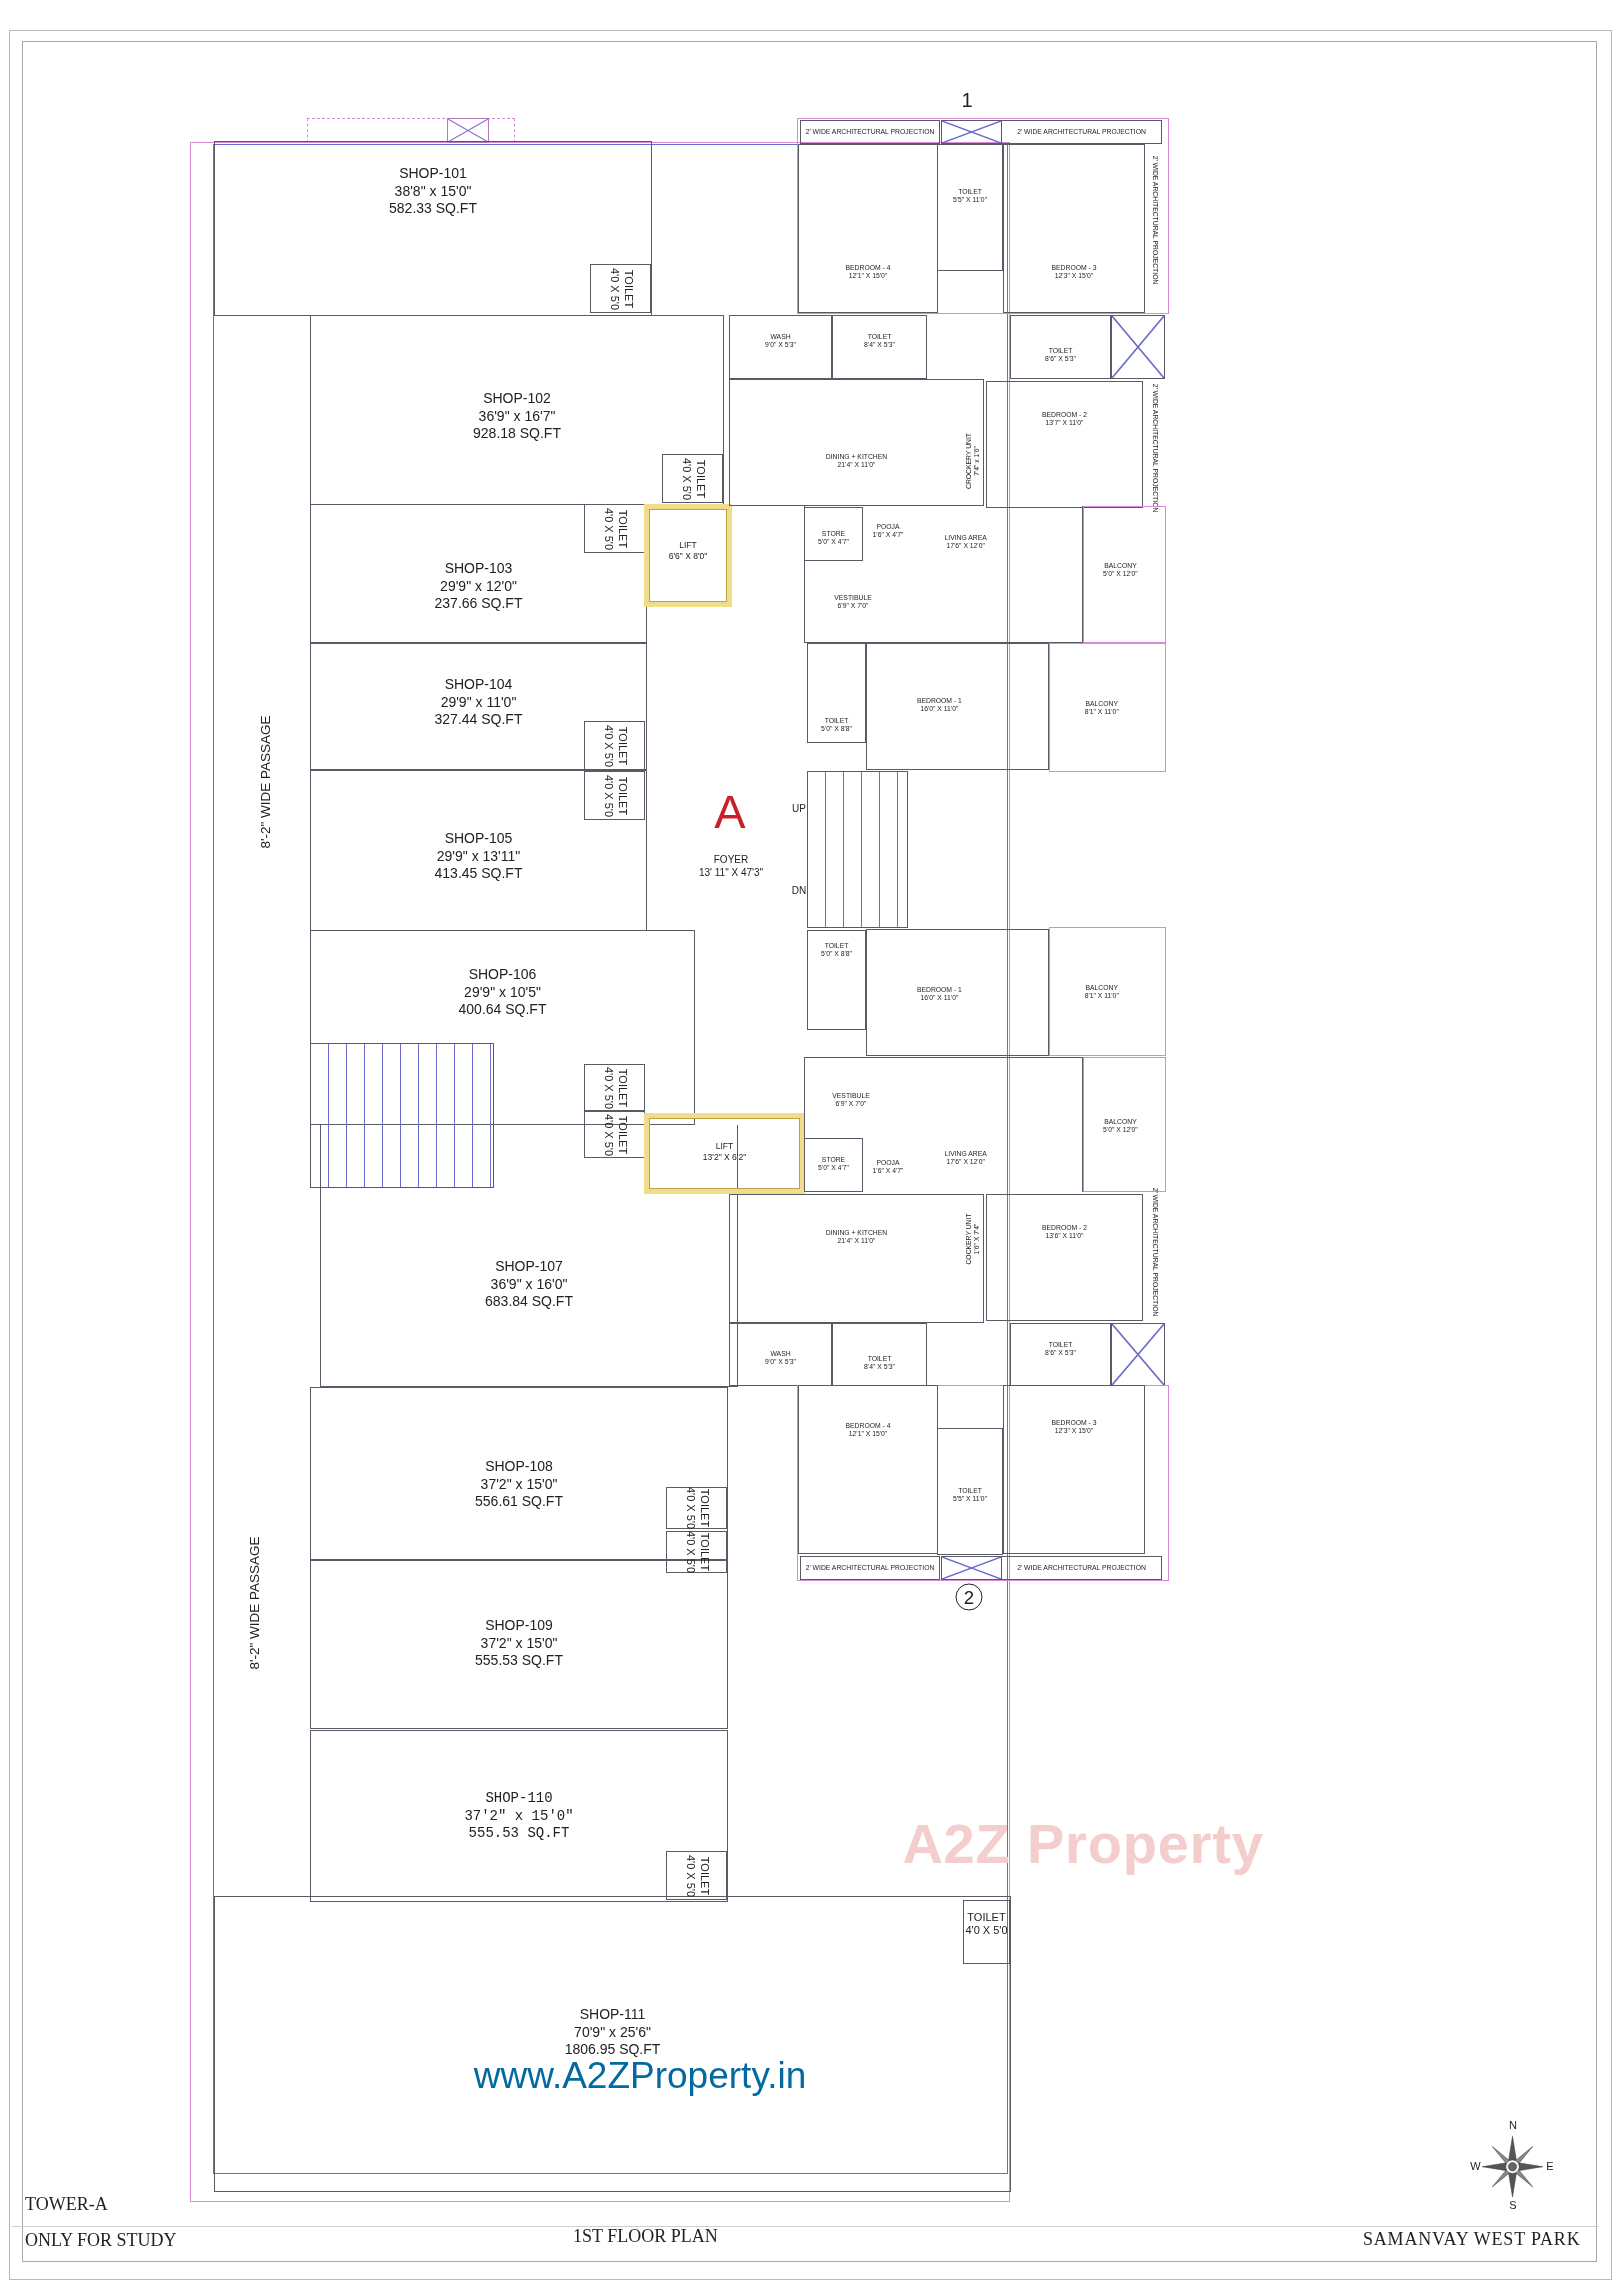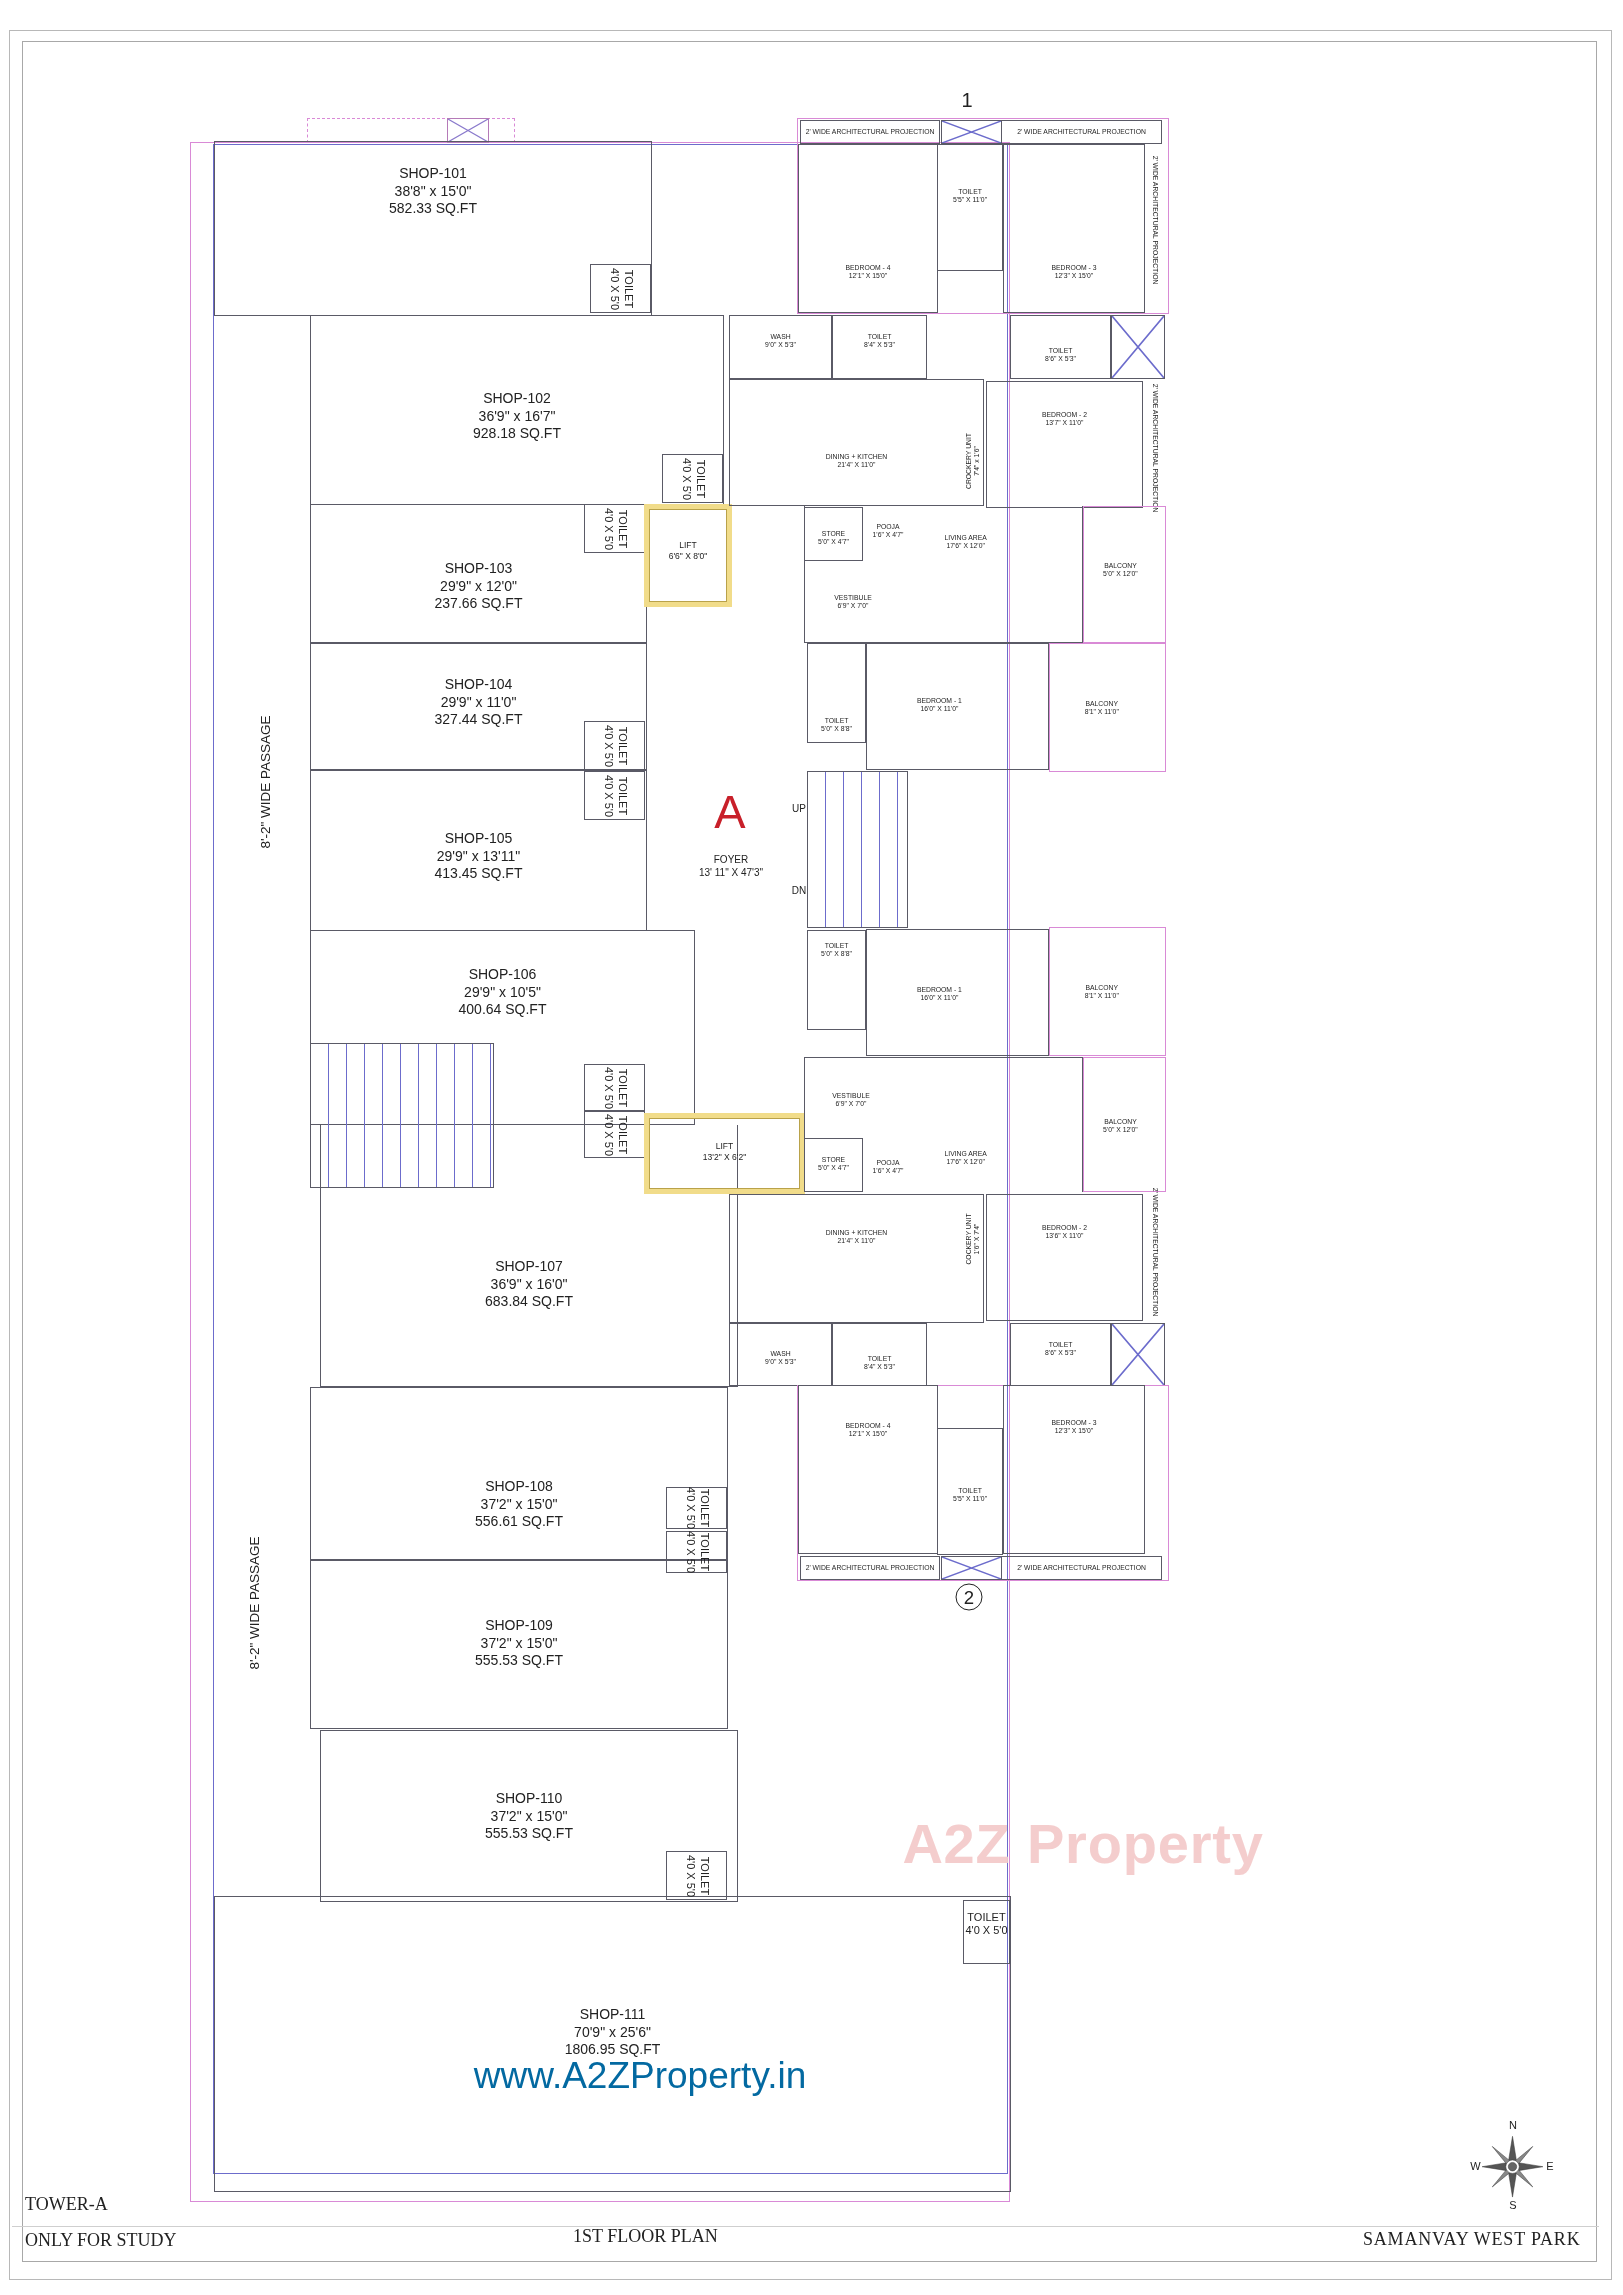--- a/index.html
+++ b/index.html
@@ -86,34 +86,34 @@
 </div>
 <div class="stairs" style="left:310px;top:1043px;width:184px;height:145px;"></div>
 <div class="box" style="left:320px;top:1125px;width:418px;height:262px;border-top:none;">
   <div class="lbl shop" style="left:50%;top:159px;">
       <div class="t">SHOP-107</div>
       <div class="t">36'9" x 16'0"</div>
       <div class="t">683.84 SQ.FT</div>
     </div>
 </div>
 <div class="box" style="left:310px;top:1387px;width:418px;height:173px;">
-  <div class="lbl shop" style="left:50%;top:96px;margin-top:20px;">
+  <div class="lbl shop" style="left:50%;top:96px;">
       <div class="t">SHOP-108</div>
       <div class="t">37'2" x 15'0"</div>
       <div class="t">556.61 SQ.FT</div>
     </div>
 </div>
 <div class="box" style="left:310px;top:1560px;width:418px;height:169px;">
   <div class="lbl shop" style="left:50%;top:82px;">
       <div class="t">SHOP-109</div>
       <div class="t">37'2" x 15'0"</div>
       <div class="t">555.53 SQ.FT</div>
     </div>
 </div>
-<div class="box" style="left:320px;top:1730px;width:418px;height:172px;">
+<div class="box" style="left:310px;top:1730px;width:418px;height:172px;font-family:Liberation Mono, monospace;">
   <div class="lbl shop" style="left:50%;top:85px;">
       <div class="t">SHOP-110</div>
       <div class="t">37'2" x 15'0"</div>
       <div class="t">555.53 SQ.FT</div>
     </div>
 </div>
 <div class="box" style="left:214px;top:1896px;width:797px;height:296px;">
   <div class="lbl shop" style="left:50%;top:135px;">
       <div class="t">SHOP-111</div>
       <div class="t">70'9" x 25'6"</div>

